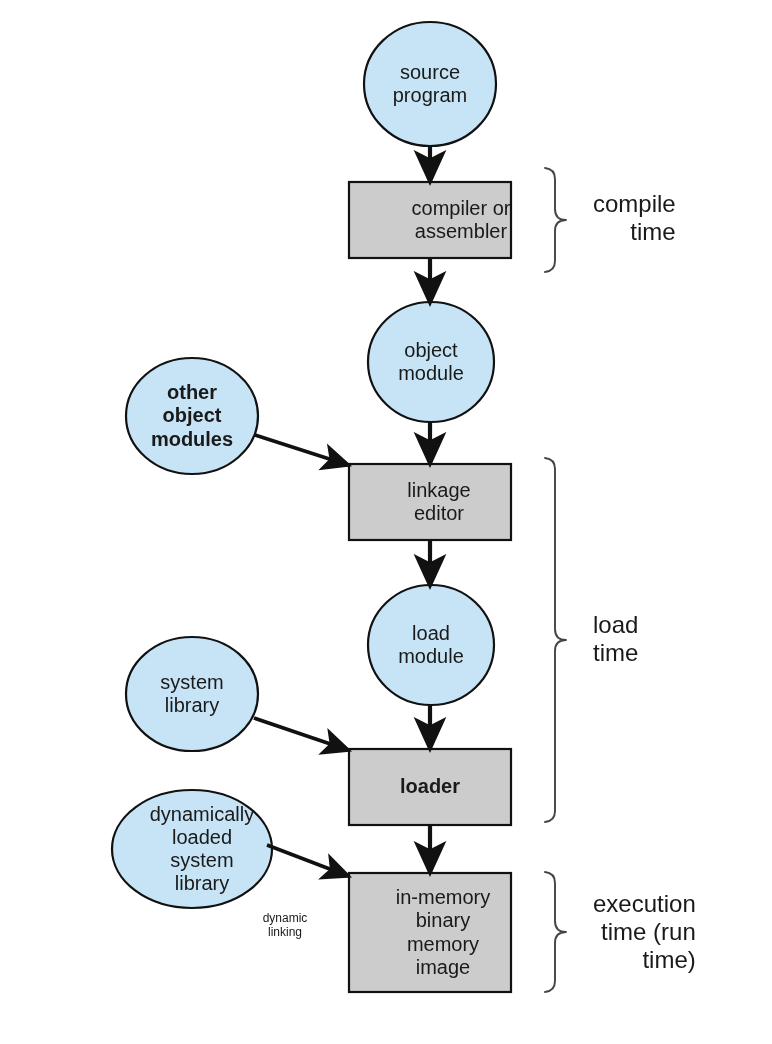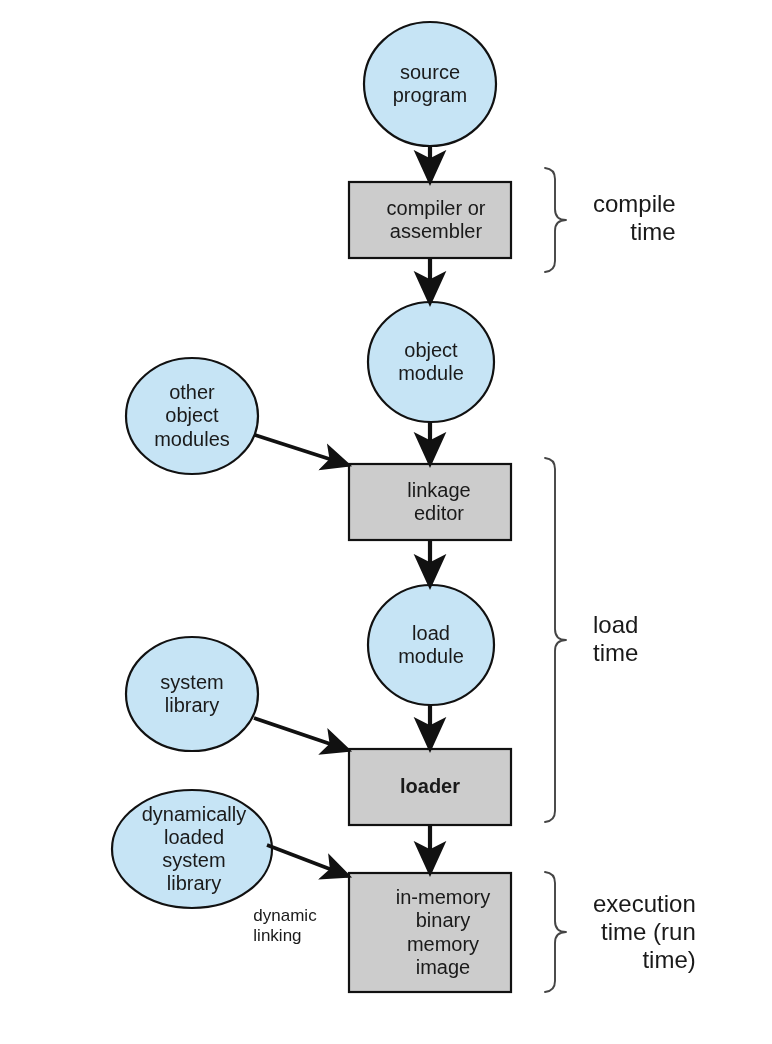--- a/index.html
+++ b/index.html
@@ -41,22 +41,22 @@
   .node-label {
     font-size: 20px;
   }
   .ellipse-label { font-size: 20px; }
   .box-label { font-size: 20px; }
   .phase-label {
     font-size: 24px;
     text-align: right;
   }
   .free-label {
-    font-size: 17px;
-    text-align: left;
+    font-size: 12px;
+    text-align: center;
   }
   .hit {
     position: absolute;
     cursor: default;
   }
 </style>
 </head>
 <body>
 
 <div id="stage">
@@ -97,35 +97,35 @@
     <g id="braces-group">
         <path d="M 503 168 q 10 1 10 11 L 513 209 q 0 11 11 11 q -11 0 -11 11 L 513 261 q 0 10 -10 11" fill="none" stroke="#444444" stroke-width="1.9" stroke-linecap="round" stroke-linejoin="round"></path>
         <path d="M 503 458 q 10 1 10 11 L 513 629 q 0 11 11 11 q -11 0 -11 11 L 513 811 q 0 10 -10 11" fill="none" stroke="#444444" stroke-width="1.9" stroke-linecap="round" stroke-linejoin="round"></path>
         <path d="M 503 872 q 10 1 10 11 L 513 921 q 0 11 11 11 q -11 0 -11 11 L 513 981 q 0 10 -10 11" fill="none" stroke="#444444" stroke-width="1.9" stroke-linecap="round" stroke-linejoin="round"></path>
       </g>
   </svg>
 
   <div id="labels-group">
       <div class="node-label ellipse-label" style="left: 322px; top: 22px; width: 132px; height: 124px; display: flex; align-items: center; justify-content: center;">source
 program</div>
-      <div class="node-label box-label" style="left: 297px; top: 182px; width: 194px; height: 76px; display: flex; align-items: center; justify-content: center;">compiler or
+      <div class="node-label box-label" style="left: 322px; top: 182px; width: 194px; height: 76px; display: flex; align-items: center; justify-content: center;">compiler or
 assembler</div>
       <div class="node-label ellipse-label" style="left: 326px; top: 302px; width: 126px; height: 120px; display: flex; align-items: center; justify-content: center;">object
 module</div>
-      <div class="node-label ellipse-label" style="left: 84px; top: 358px; width: 132px; height: 116px; display: flex; align-items: center; justify-content: center;">other
+      <div class="node-label ellipse-label" style="left: 84px; top: 358px; width: 132px; height: 116px; display: flex; align-items: center; justify-content: center; font-weight: bold;">other
 object
 modules</div>
       <div class="node-label box-label" style="left: 307px; top: 464px; width: 180px; height: 76px; display: flex; align-items: center; justify-content: center;">linkage
 editor</div>
       <div class="node-label ellipse-label" style="left: 326px; top: 585px; width: 126px; height: 120px; display: flex; align-items: center; justify-content: center;">load
 module</div>
       <div class="node-label ellipse-label" style="left: 84px; top: 637px; width: 132px; height: 114px; display: flex; align-items: center; justify-content: center;">system
 library</div>
       <div class="node-label box-label" style="left: 307px; top: 749px; width: 162px; height: 76px; display: flex; align-items: center; justify-content: center; font-weight: bold;">loader</div>
-      <div class="node-label ellipse-label" style="left: 72px; top: 790px; width: 160px; height: 118px; display: flex; align-items: center; justify-content: center;">dynamically
+      <div class="node-label ellipse-label" style="left: 80px; top: 790px; width: 160px; height: 118px; display: flex; align-items: center; justify-content: center;">dynamically
 loaded
 system
 library</div>
       <div class="node-label box-label" style="left: 320px; top: 873px; width: 162px; height: 119px; display: flex; align-items: center; justify-content: center;">in-memory
 binary
 memory
 image</div>
       <div class="phase-label" style="left: 551px; top: 158px; width: 200px; height: 120px; display: flex; align-items: center; justify-content: flex-start;">compile
 time</div>
       <div class="phase-label" style="left: 551px; top: 579px; width: 200px; height: 120px; display: flex; align-items: center; justify-content: flex-start;">load

